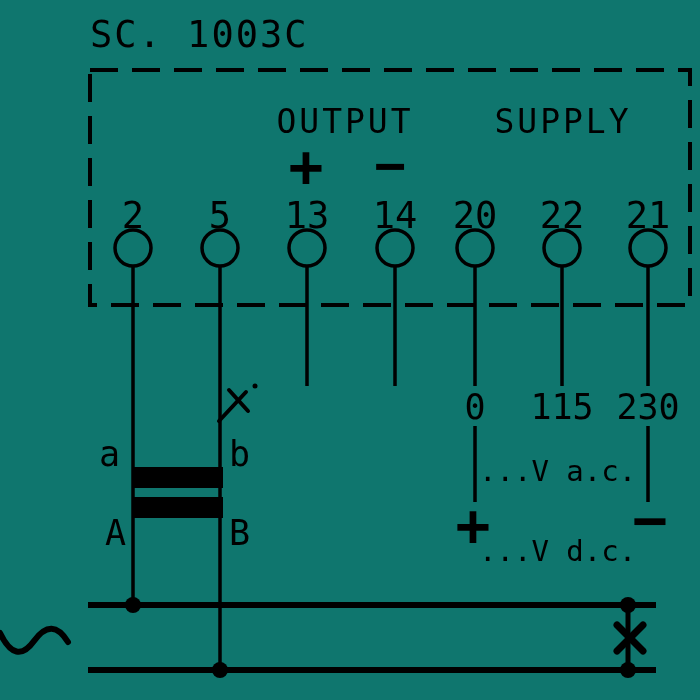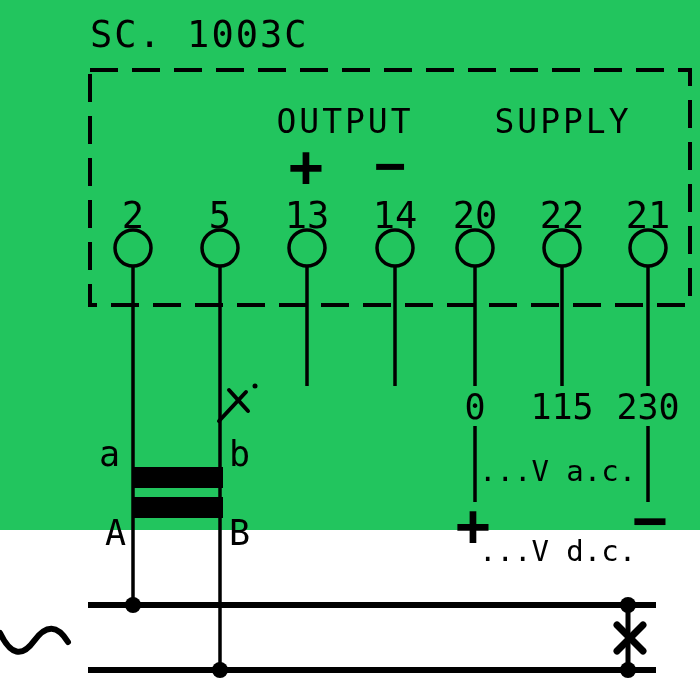--- a/index.html
+++ b/index.html
@@ -6,22 +6,22 @@
     margin: 0;
     padding: 0;
     background: #ffffff;
     width: 700px;
     height: 700px;
     overflow: hidden;
   }
   .diagram-stage {
     position: relative;
     width: 700px;
-    height: 530px;
-    background: #22c55e;
+    height: 700px;
+    background: #0f766e;
   }
   svg {
     display: block;
   }
   text {
     font-family: "DejaVu Sans Mono", "Liberation Mono", monospace;
     fill: #000000;
   }
   .t-title   { font-size: 37px; letter-spacing: 2px; }
   .t-section { font-size: 33px; letter-spacing: 3px; }

